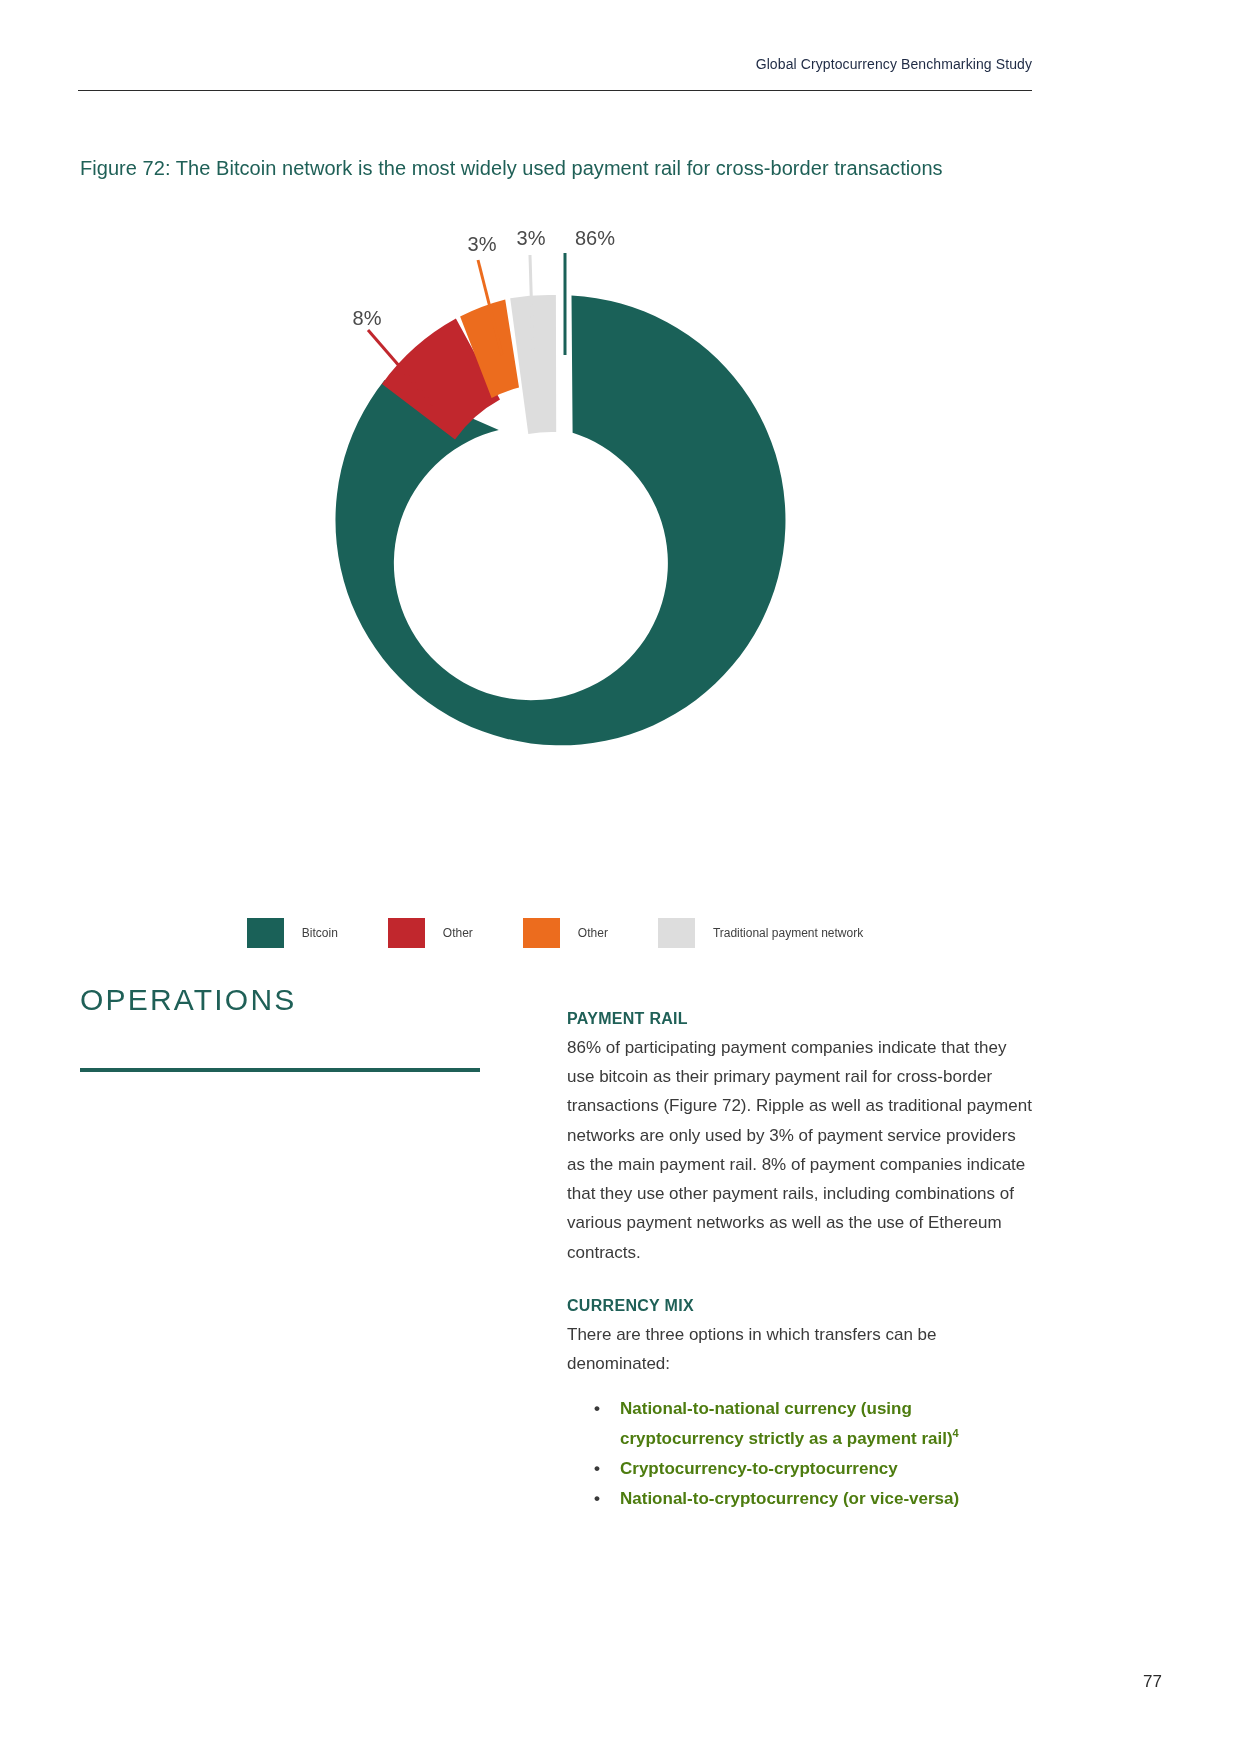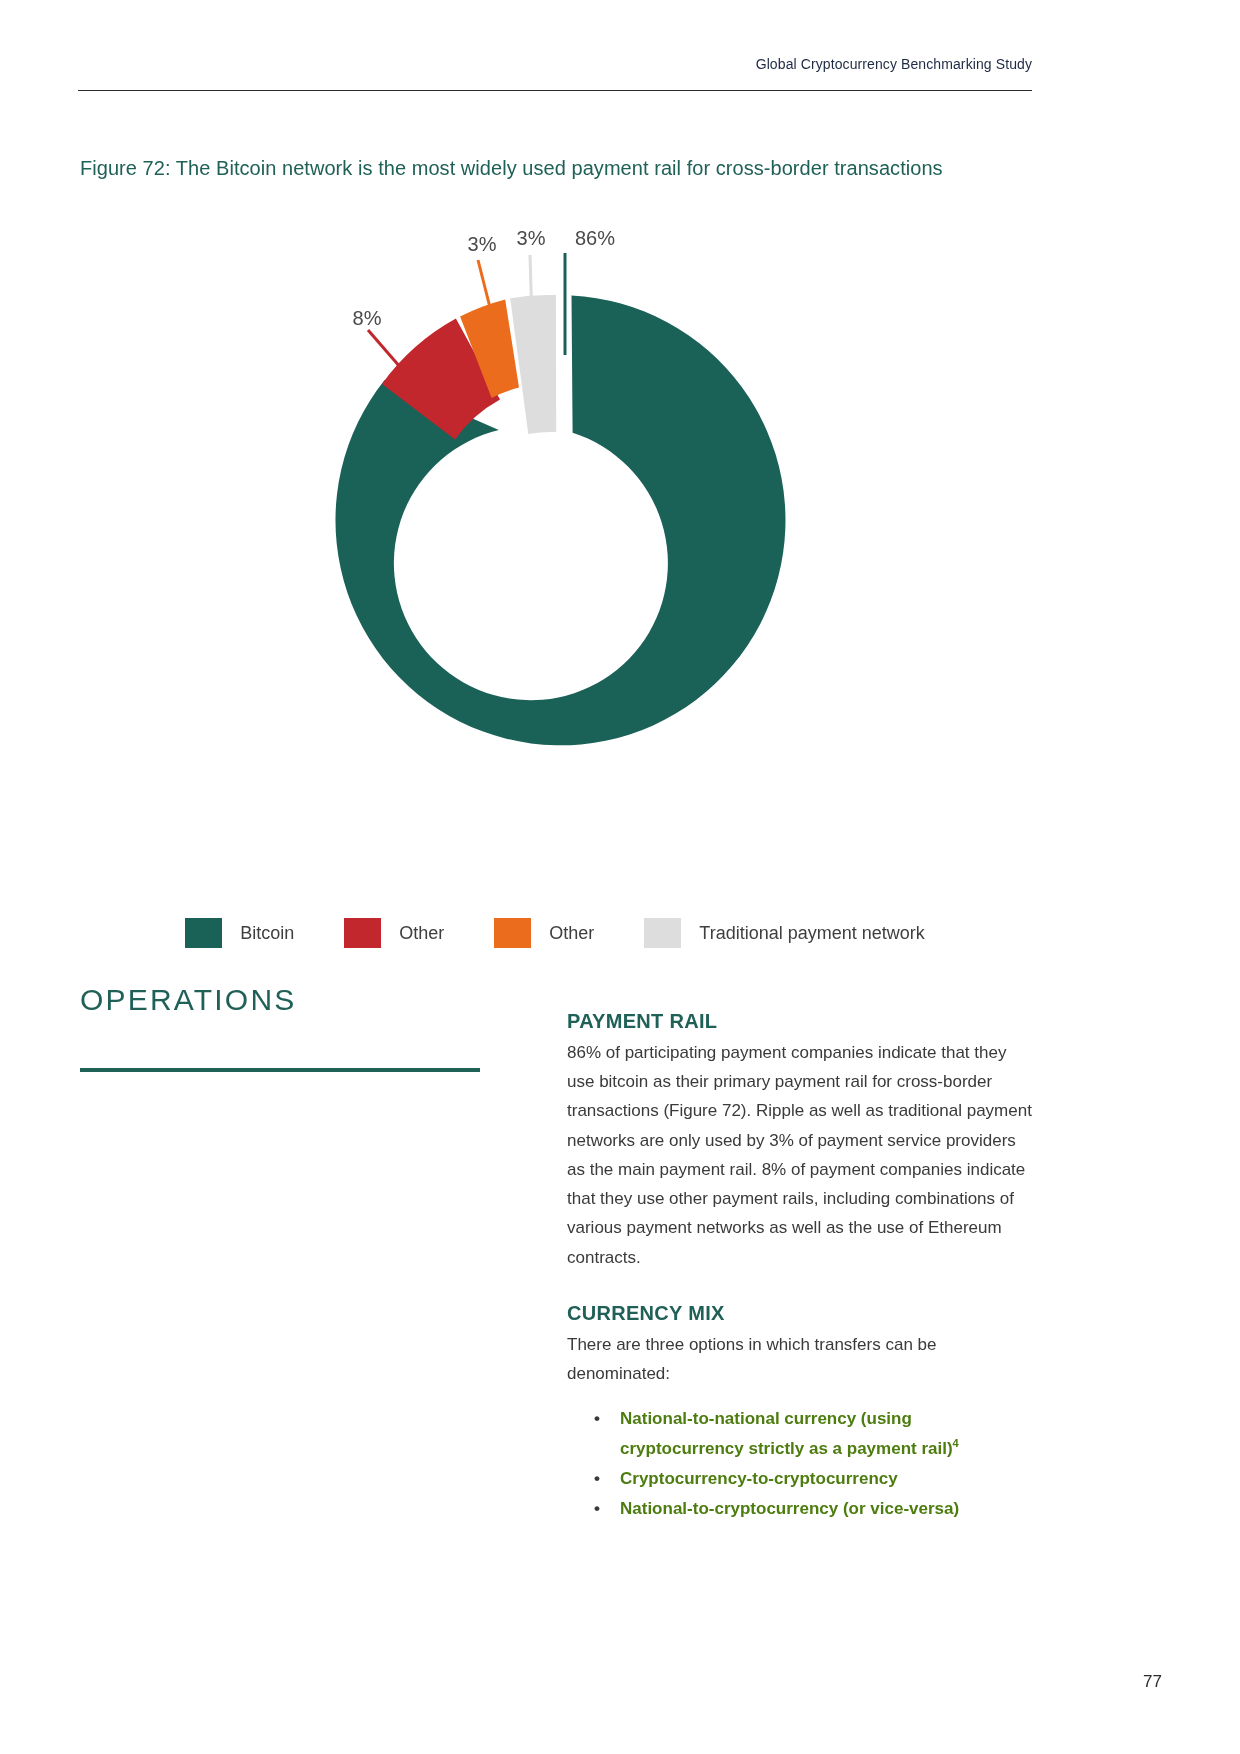--- a/index.html
+++ b/index.html
@@ -86,21 +86,21 @@
   .legend-item {
     display: flex;
     align-items: center;
   }
   .legend-swatch {
     width: 37px;
     height: 30px;
     flex: 0 0 auto;
   }
   .legend-label {
-    font-size: 18px;
+    font-size: 12px;
     color: #3f3f3f;
     margin-left: 18px;
     margin-right: 50px;
     white-space: nowrap;
   }
   .legend-item:last-child .legend-label { margin-right: 0; }
 
   
   .section-heading {
     position: absolute;
@@ -121,21 +121,21 @@
     background: #1f6057;
   }
 
   .body-col {
     position: absolute;
     left: 567px;
     top: 1010px;
     width: 466px;
   }
   .sub-heading {
-    font-size: 20px;
+    font-size: 16px;
     font-weight: bold;
     color: #1f6057;
     letter-spacing: 0.3px;
     margin: 0 0 5px 0;
   }
   .body-para {
     font-size: 17px;
     line-height: 1.72;
     color: #3a3a3a;
     margin: 0;

